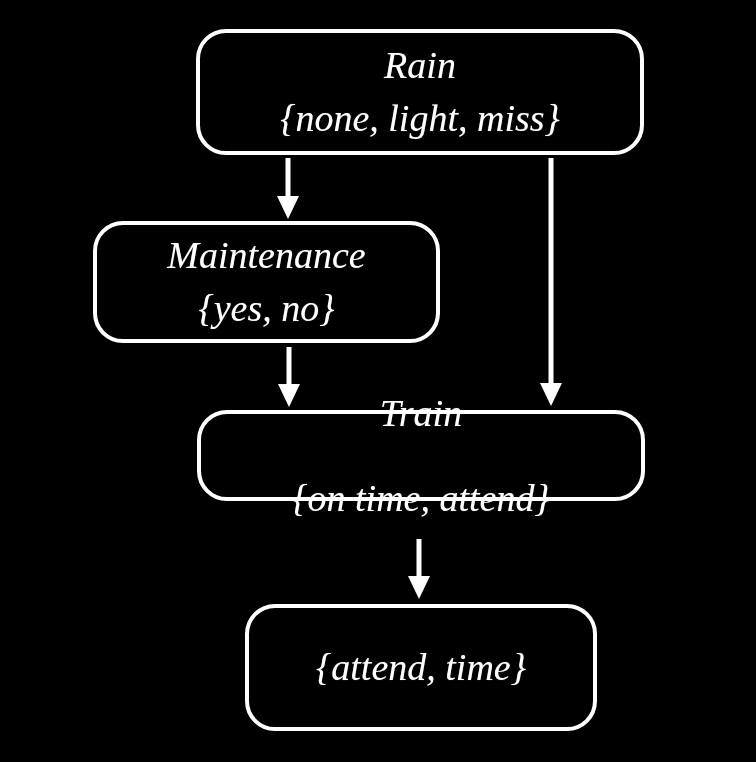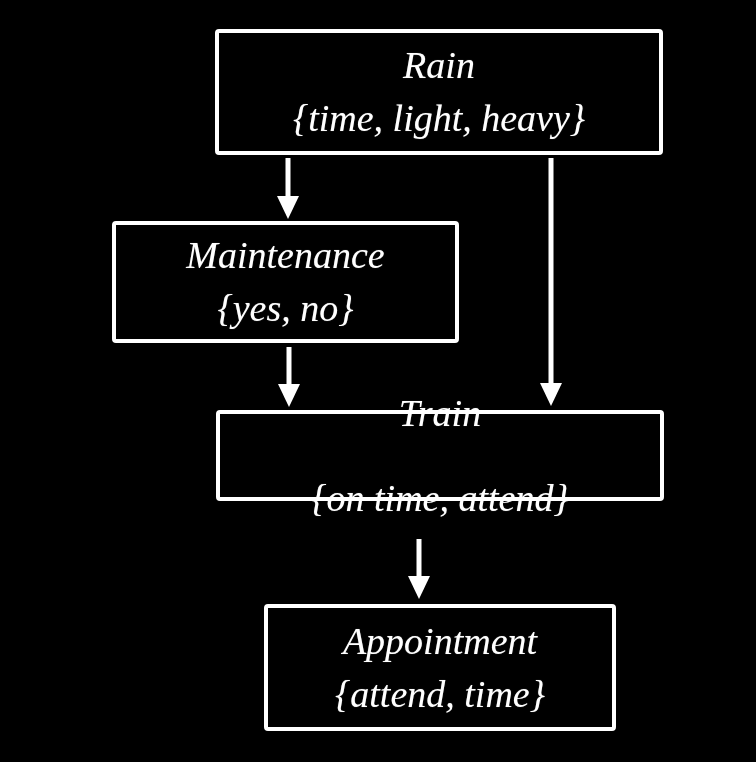--- a/index.html
+++ b/index.html
@@ -12,33 +12,32 @@
     width: 756px;
     height: 762px;
     background: #000000;
     overflow: hidden;
     font-family: "Liberation Serif", "DejaVu Serif", serif;
   }
   .node {
     position: absolute;
     box-sizing: border-box;
     border: 4.5px solid #ffffff;
-    border-radius: 4px;
+    border-radius: 30px;
     background: #000000;
     color: #ffffff;
     display: flex;
     flex-direction: column;
     align-items: center;
     justify-content: center;
     text-align: center;
     font-style: italic;
     font-size: 38px;
     line-height: 53px;
     text-shadow: 0 0 1px rgba(255,255,255,0.4);
-    margin-left: 19px;
   }
   #node-rain        { left: 196px; top:  29px; width: 448px; height: 126px; }
   #node-maintenance { left:  93px; top: 221px; width: 347px; height: 122px; }
   #node-train       { left: 197px; top: 410px; width: 448px; height: 91px; gap: 32px; }
   #node-appointment { left: 245px; top: 604px; width: 352px; height: 127px; }
   .edges-layer {
     position: absolute;
     left: 0;
     top: 0;
     width: 756px;
@@ -73,31 +72,30 @@
       <polygon class="edge-head" points="278,384 300,384 289,407"></polygon>
     </g>
     <g>
       <line class="edge-line" x1="419" y1="539" x2="419" y2="578"></line>
       <polygon class="edge-head" points="408,576 430,576 419,599"></polygon>
     </g>
   </svg>
 
   <div class="node" id="node-rain">
     <div>Rain</div>
-    <div>{time, light, heavy}</div>
+    <div>{none, light, miss}</div>
   </div>
 
   <div class="node" id="node-maintenance">
     <div>Maintenance</div>
     <div>{yes, no}</div>
   </div>
 
   <div class="node" id="node-train">
     <div>Train</div>
     <div>{on time, attend}</div>
   </div>
 
   <div class="node" id="node-appointment">
-    <div>Appointment</div>
     <div>{attend, time}</div>
   </div>
 
 </div>
 
 </body></html>

